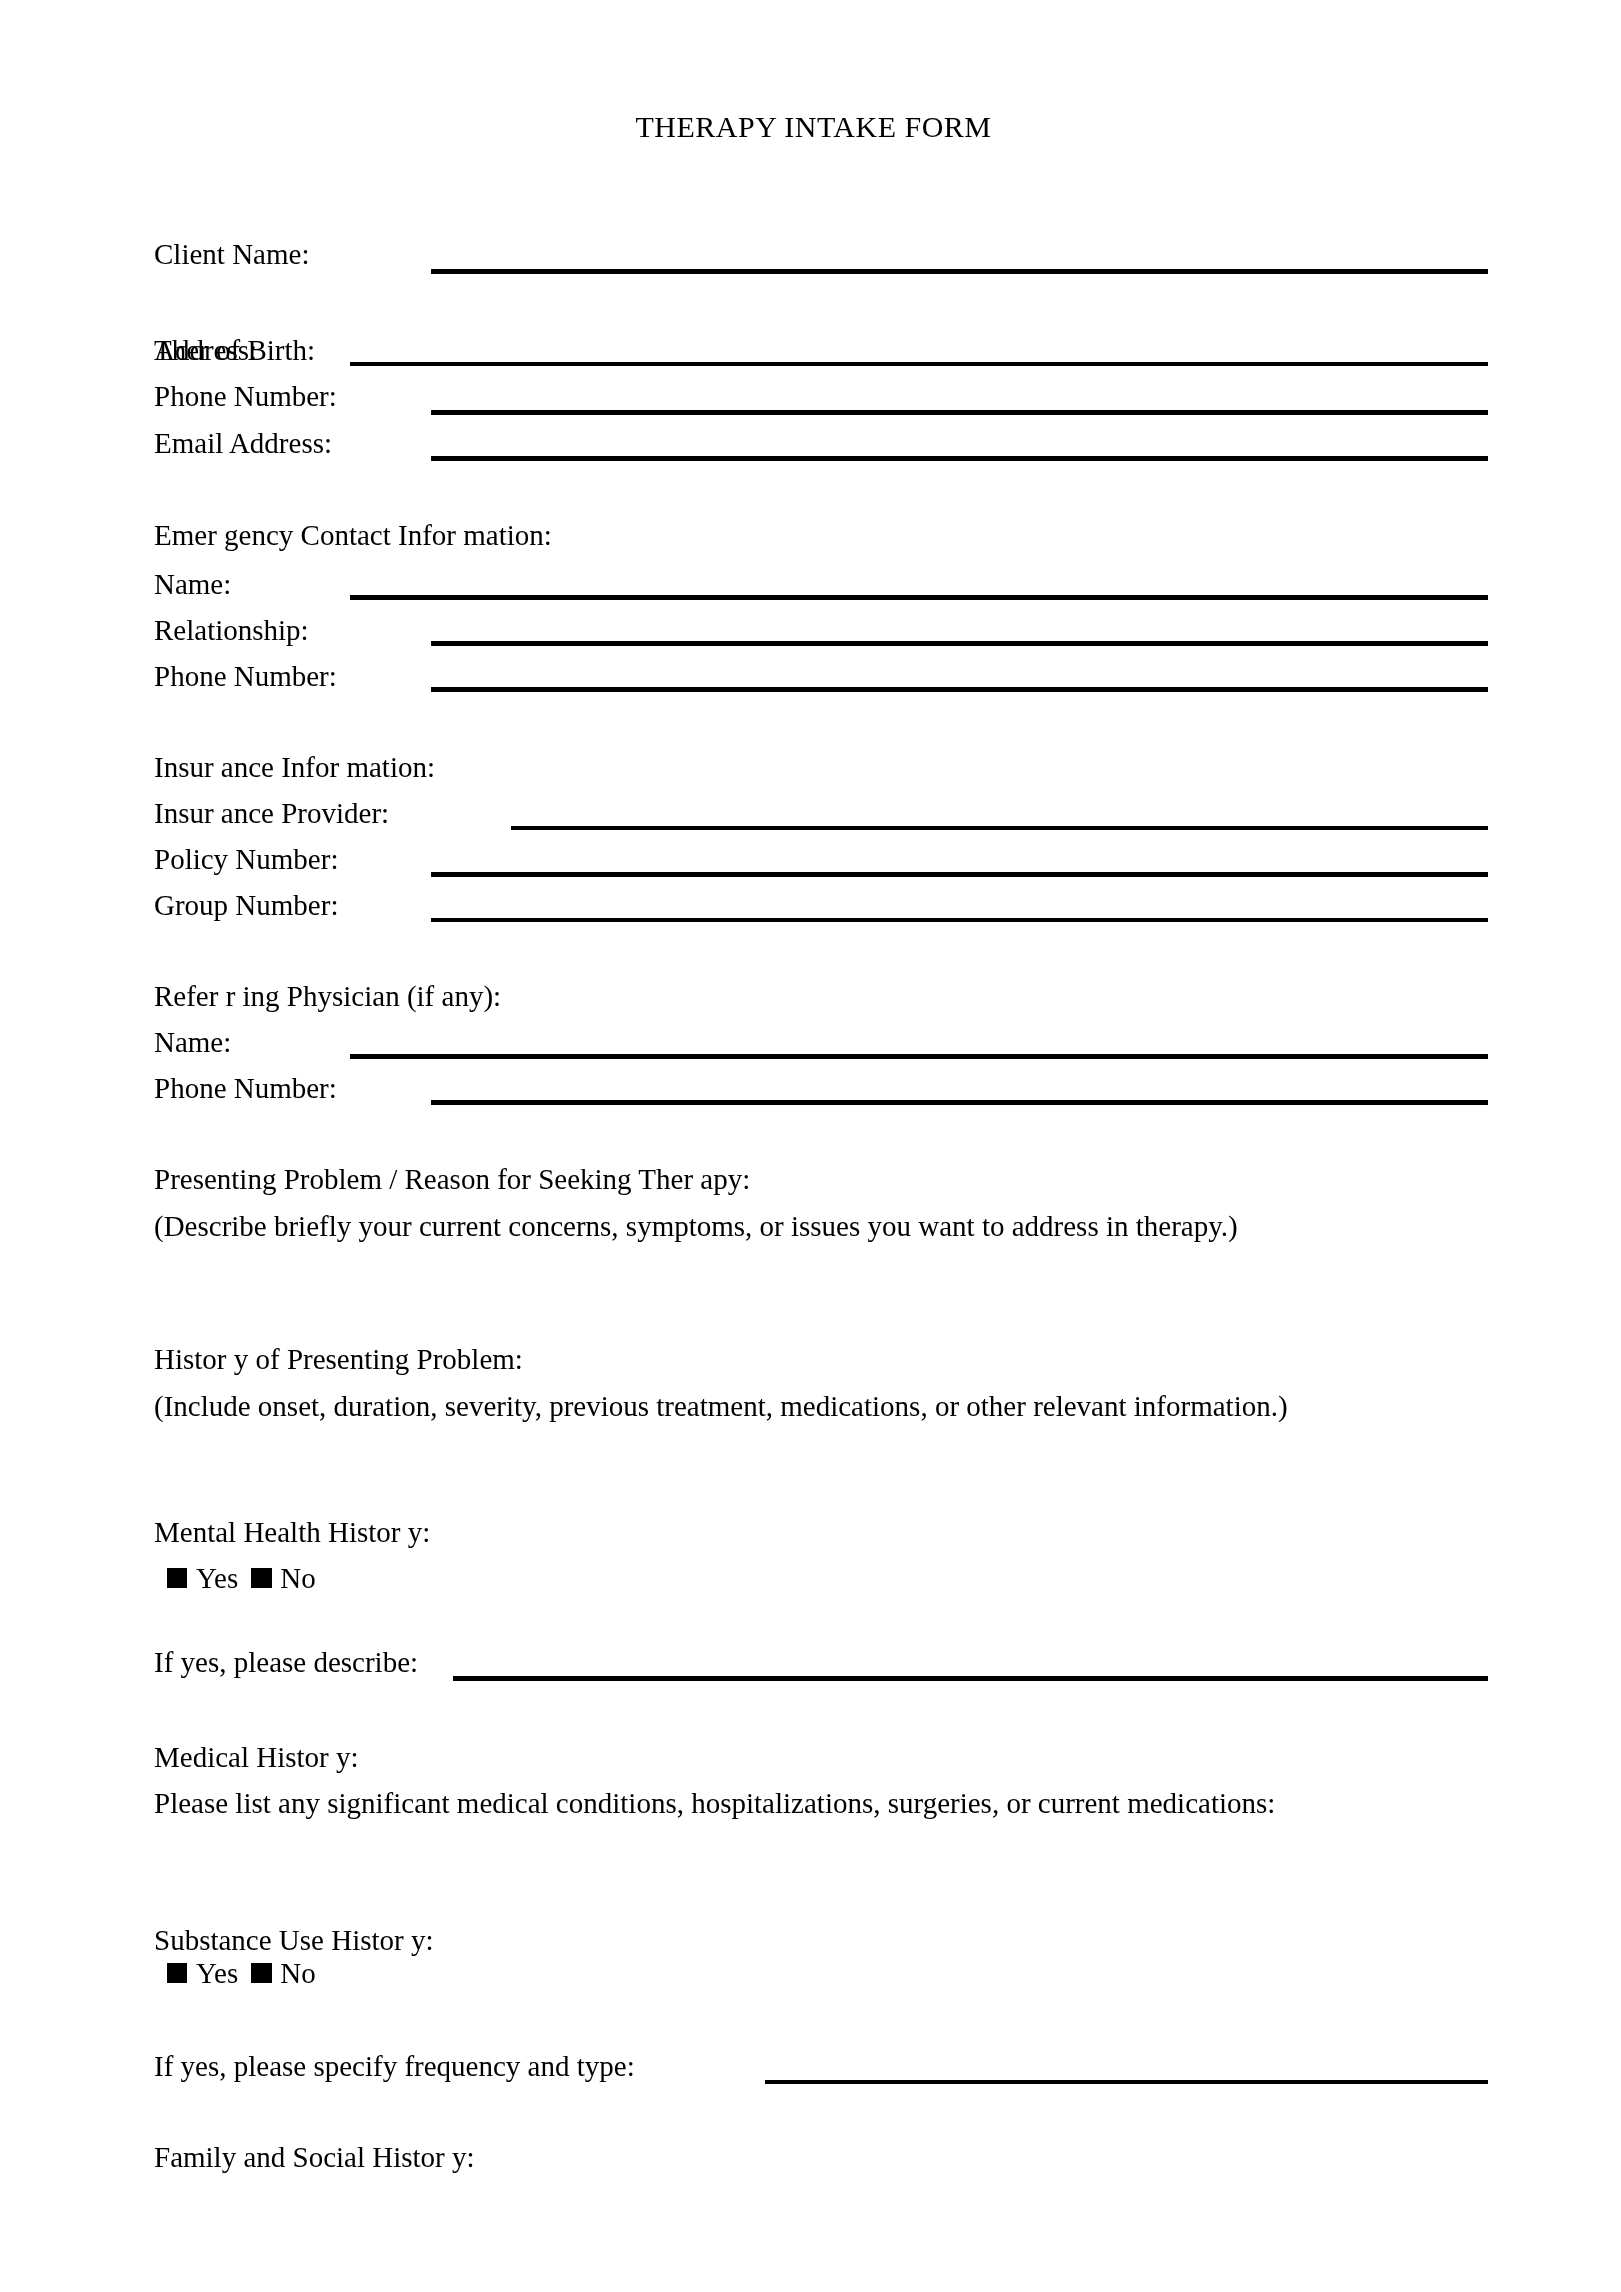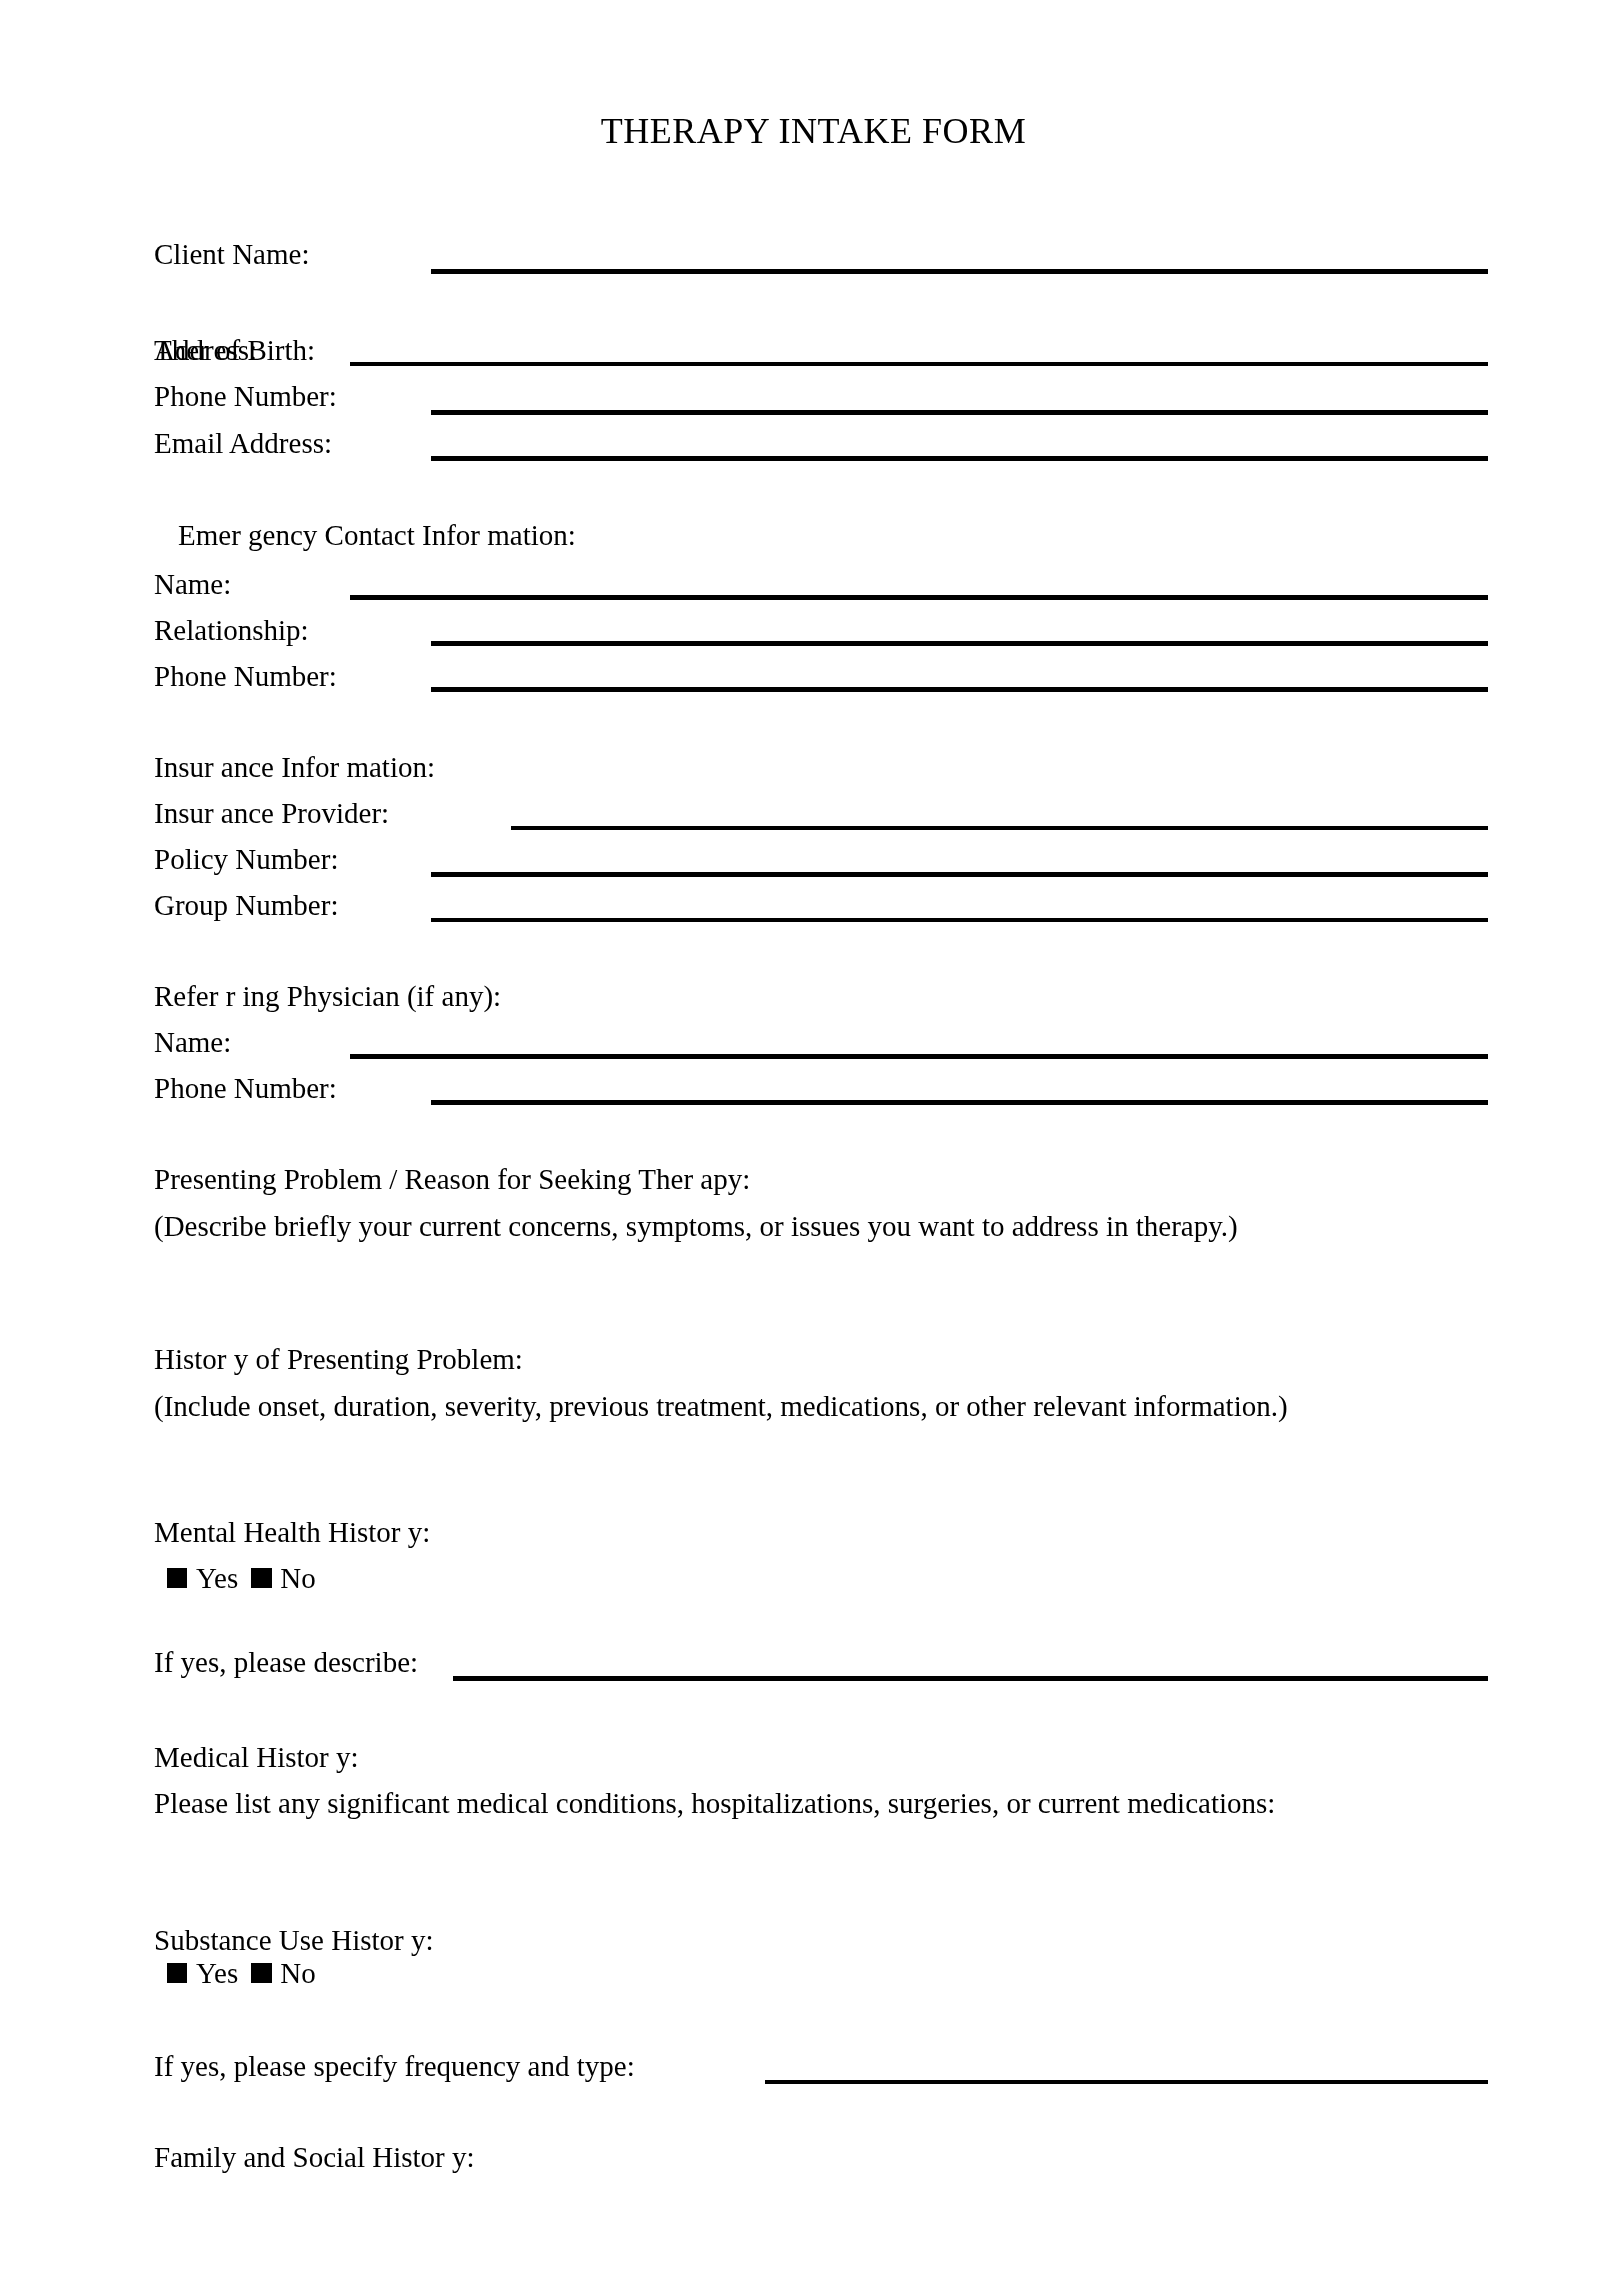--- a/index.html
+++ b/index.html
@@ -8,21 +8,21 @@
     width:1621px;height:2293px;
     margin:0 auto;
     background:#ffffff;
     font-family:"Liberation Serif", serif;
     color:#000000;
     overflow:hidden;
   }
   .title{
     position:absolute;left:0;right:0;top:110px;
     margin:0;text-align:center;
-    font-size:36px;font-weight:normal;
+    font-size:30px;font-weight:normal;
     letter-spacing:0.5px;
     padding-left:6px;
   }
   .row-label{
     position:absolute;left:154px;
     font-size:29px;line-height:36px;white-space:nowrap;
   }
   .overlap-wrap{position:absolute;left:154px;width:412px;height:36px;}
   .overlap-wrap .row-label{left:0;top:0;}
   .fill-line{position:absolute;background:#000000;}
@@ -47,21 +47,21 @@
       <div class="fill-line" style="left: 431px; top: 269px; width: 1057px; height: 4.9px;"></div>
       <div class="overlap-wrap" style="top: 332px;">
         <div class="row-label">Address:</div>
         <div class="row-label">Ther of Birth:</div>
       </div>
       <div class="fill-line" style="left: 350px; top: 362px; width: 1138px; height: 3.9px;"></div>
       <div class="row-label" style="top: 378px;">Phone Number:</div>
       <div class="fill-line" style="left: 431px; top: 410px; width: 1057px; height: 4.9px;"></div>
       <div class="row-label" style="top: 425px;">Email Address:</div>
       <div class="fill-line" style="left: 431px; top: 456px; width: 1057px; height: 4.9px;"></div>
-      <div class="row-label" style="top: 517px; margin-left: 24px;">Emer gency Contact Infor mation:</div>
+      <div class="row-label" style="top: 517px;">Emer gency Contact Infor mation:</div>
       <div class="row-label" style="top: 566px;">Name:</div>
       <div class="fill-line" style="left: 350px; top: 595px; width: 1138px; height: 4.9px;"></div>
       <div class="row-label" style="top: 612px;">Relationship:</div>
       <div class="fill-line" style="left: 431px; top: 641px; width: 1057px; height: 4.9px;"></div>
       <div class="row-label" style="top: 658px;">Phone Number:</div>
       <div class="fill-line" style="left: 431px; top: 687px; width: 1057px; height: 4.9px;"></div>
       <div class="row-label" style="top: 749px;">Insur ance Infor mation:</div>
       <div class="row-label" style="top: 795px;">Insur ance Provider:</div>
       <div class="fill-line" style="left: 511px; top: 826px; width: 977px; height: 3.9px;"></div>
       <div class="row-label" style="top: 841px;">Policy Number:</div>

